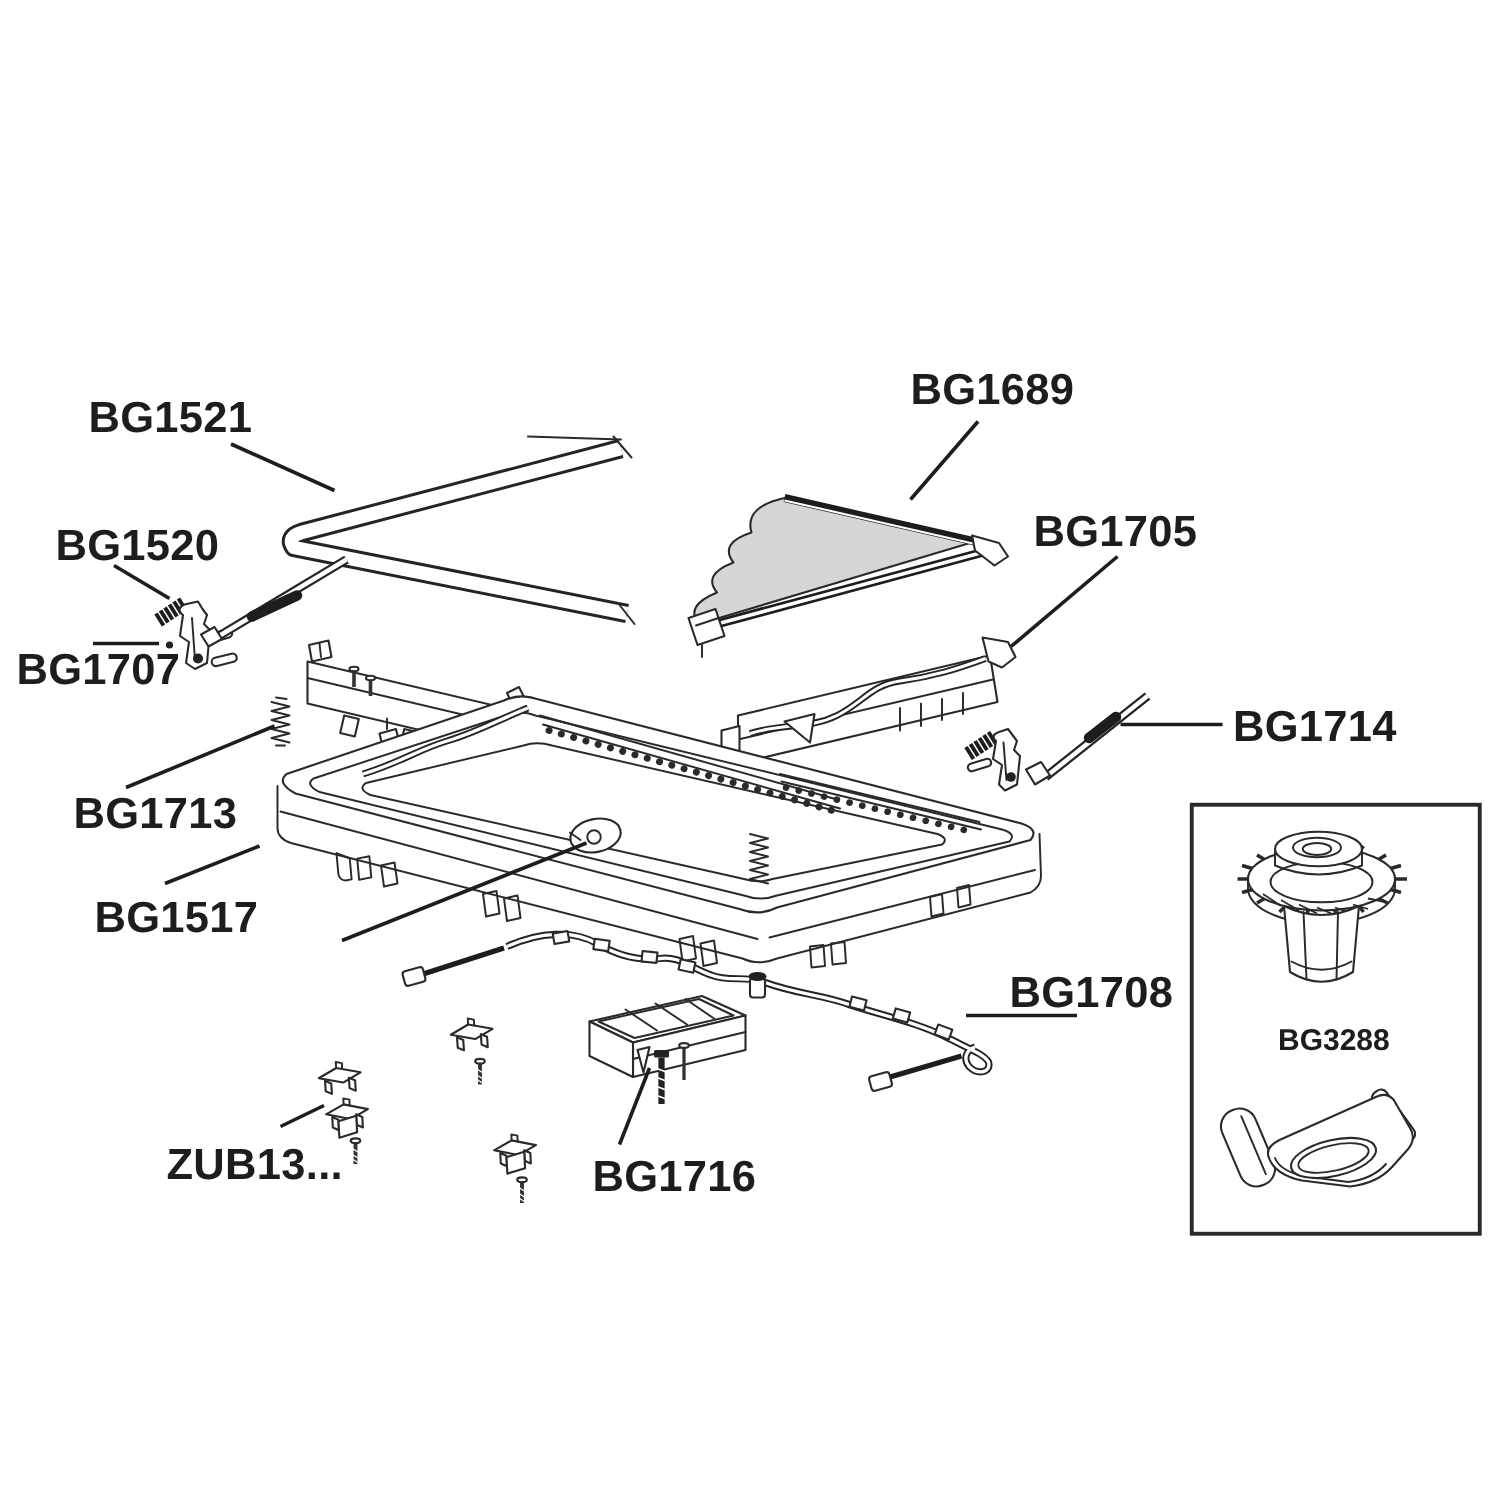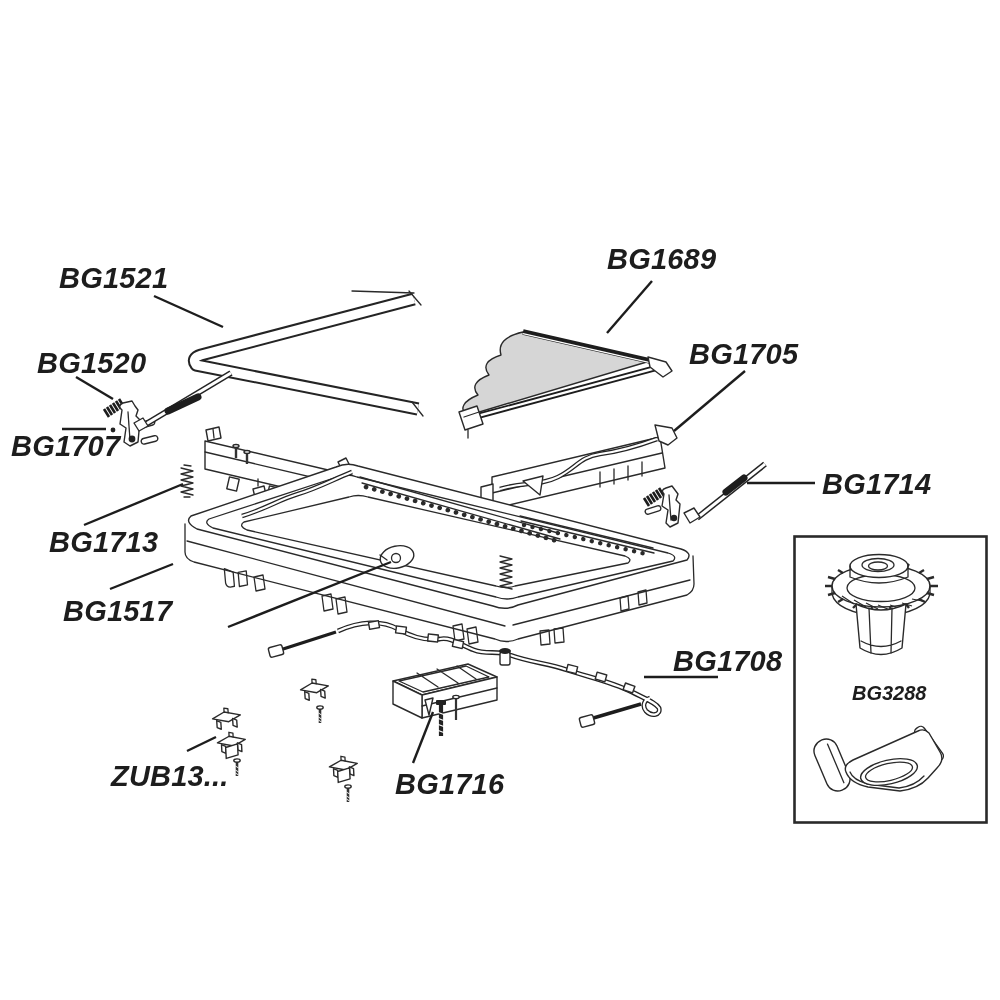--- a/index.html
+++ b/index.html
@@ -1,16 +1,16 @@
 <!DOCTYPE html>
 <html><head>
 <meta charset="utf-8">
 <style>
   html,body{margin:0;padding:0;background:#ffffff;}
-  .stage{width:1000px;height:1000px;position:relative;background:#fff;overflow:hidden;font-style:italic;}
+  .stage{width:1000px;height:1000px;position:relative;background:#fff;overflow:hidden;}
   svg{display:block;}
   text{font-family:"Liberation Sans","DejaVu Sans",sans-serif;font-weight:600;fill:#1d1d1d;}
   .lbl{font-size:29px;letter-spacing:0.2px;}
   .lbl-small{font-size:20px;font-weight:700;}
   .ln{stroke:#1d1d1d;stroke-width:2.4;fill:none;}
   .o{fill:#ffffff;stroke:#2a2a2a;stroke-width:1.4;stroke-linejoin:round;}
   .s{fill:none;stroke:#2a2a2a;stroke-width:1.3;stroke-linejoin:round;stroke-linecap:round;}
 </style>
 </head>
 <body>

